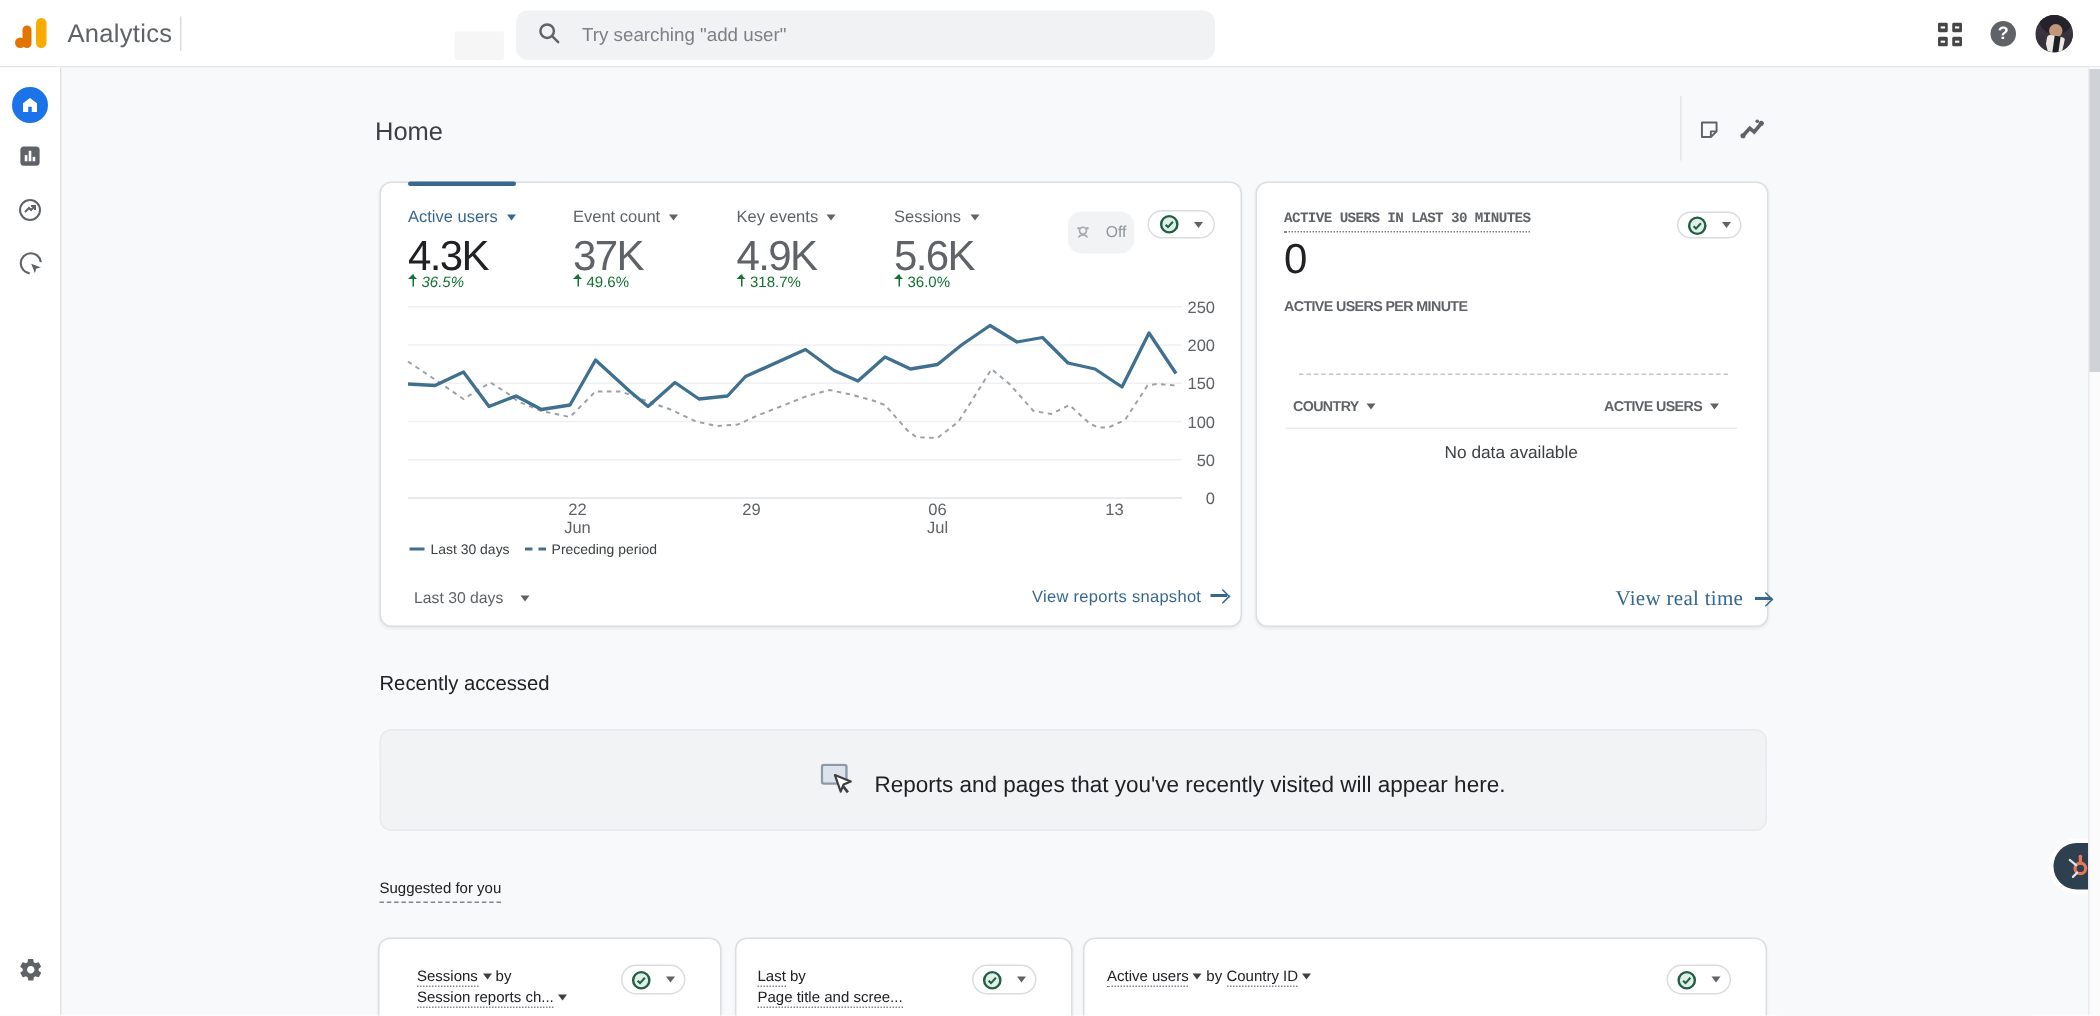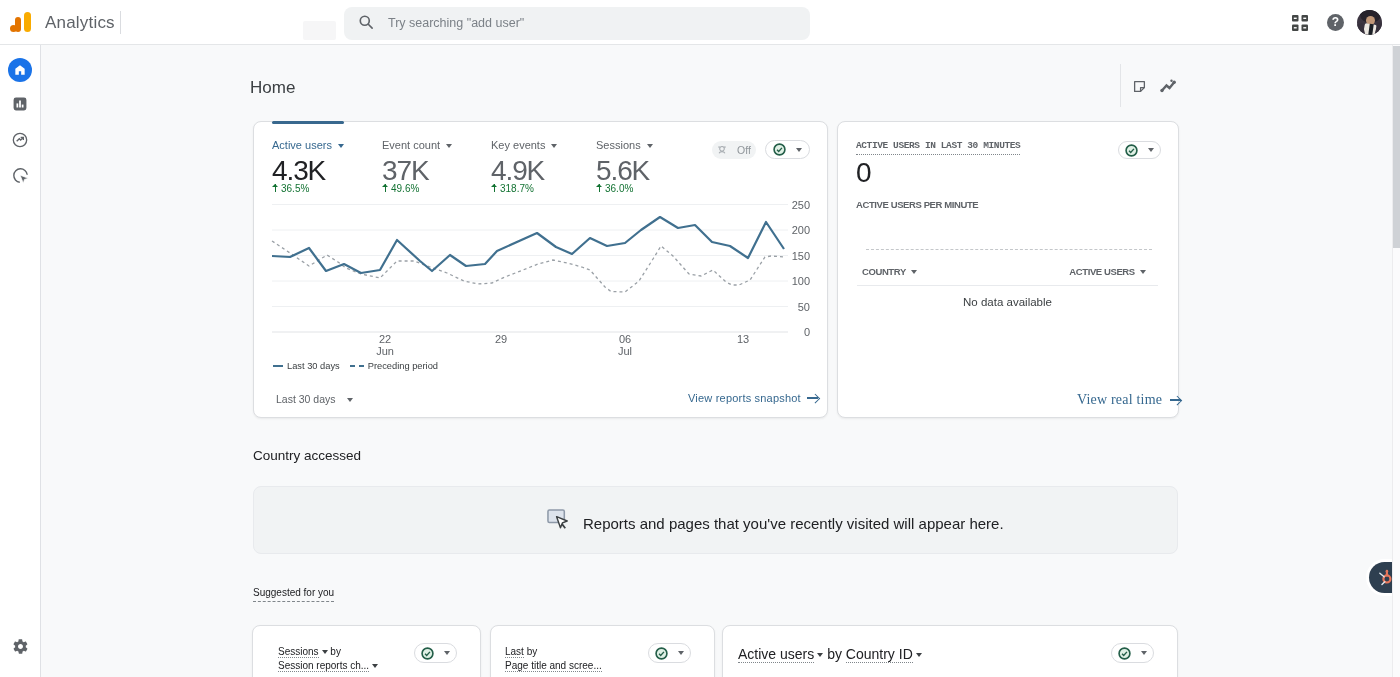--- a/index.html
+++ b/index.html
@@ -130,26 +130,26 @@
 <div id="tabbar" class="abs"></div>
 
 <div class="abs mlabel steel" style="left:272px;">Active users <span class="car" style="border-top-color:#36688f;"></span></div>
 <div class="abs mlabel" style="left:382px;">Event count <span class="car"></span></div>
 <div class="abs mlabel" style="left:491px;">Key events <span class="car"></span></div>
 <div class="abs mlabel" style="left:596px;">Sessions <span class="car"></span></div>
 <div class="abs mval" style="left:272px; color:#202124;">4.3K</div>
 <div class="abs mval" style="left:382px;">37K</div>
 <div class="abs mval" style="left:491px;">4.9K</div>
 <div class="abs mval" style="left:596px;">5.6K</div>
-<div class="abs mdelta" style="left:272px;"><span class="uparr"></span>36.5%</div>
+<div class="abs mdelta" style="left:272px;font-style:italic;"><span class="uparr"></span>36.5%</div>
 <div class="abs mdelta" style="left:382px;"><span class="uparr"></span>49.6%</div>
 <div class="abs mdelta" style="left:491px;"><span class="uparr"></span>318.7%</div>
 <div class="abs mdelta" style="left:596px;"><span class="uparr"></span>36.0%</div>
 
-<div class="abs" style="left:712px; top:141px; width:44px; height:18px; border-radius:9px; background:#f1f3f4; display:flex; align-items:center; justify-content:center; gap:10px;">
+<div class="abs" style="left:712px; top:141px; width:44px; height:28px; border-radius:9px; background:#f1f3f4; display:flex; align-items:center; justify-content:center; gap:10px;">
   <svg width="10" height="10" viewBox="0 0 24 24">
       <circle cx="12" cy="9" r="5.5" fill="none" stroke="#a6abb0" stroke-width="2.6"></circle>
       <path d="M5 20 C7.5 14.5 16.5 14.5 19 20" fill="none" stroke="#a6abb0" stroke-width="2.6"></path>
       <circle cx="5" cy="5" r="2" fill="#a6abb0"></circle>
       <circle cx="19" cy="5" r="2" fill="#a6abb0"></circle>
     </svg>
   <span style="font-size:10.5px; color:#8f959a;">Off</span>
 </div>
 
 <div class="abs pill" style="left:765px; top:140px; width:45px; height:19px;">
@@ -212,21 +212,21 @@
 </div>
 <div class="abs" style="left:856px; top:157px; font-size:28px; color:#202124;">0</div>
 <div class="abs ovl" style="left:856px; top:199px;">ACTIVE USERS PER MINUTE</div>
 <div class="abs" style="left:866px; top:249px; width:286px; border-top:1px dashed #c4c7ca;"></div>
 <div class="abs ovl" style="left:862px; top:266px;">COUNTRY <span class="car" style="border-top-color:#5f6368;"></span></div>
 <div class="abs ovl" style="right:254px; top:266px;">ACTIVE USERS <span class="car" style="border-top-color:#5f6368;"></span></div>
 <div class="abs" style="left:857px; top:285px; width:301px; border-top:1px solid #e8eaed;"></div>
 <div class="abs" style="left:837px; top:296px; width:341px; text-align:center; font-size:11.5px; color:#3c4043;">No data available</div>
 <div class="abs steel" style="left:1077px; top:392px; font-size:14px; letter-spacing:.2px;font-family:Liberation Serif, serif;">View real time&nbsp;&nbsp;<span class="arrow-r"></span></div>
 
-<div id="recent-title" class="abs">Country accessed</div>
+<div id="recent-title" class="abs">Recently accessed</div>
 <div id="recent-box" class="abs"></div>
 <svg class="abs" style="left:547px; top:509px;" width="25" height="25" viewBox="0 0 26 26">
   <rect x="1" y="1" width="17" height="13" rx="1.5" fill="#dde3ec" stroke="#8e99a8" stroke-width="1.6"></rect>
   <path d="M10 8 L21 12.5 L16 14.5 L14 19.5 Z" fill="#fff" stroke="#3c4043" stroke-width="1.5" stroke-linejoin="round"></path>
   <line x1="15.5" y1="15.5" x2="19" y2="20" stroke="#3c4043" stroke-width="1.8"></line>
 </svg>
 <div class="abs" style="left:583px; top:515px; font-size:15px; color:#202124;">Reports and pages that you've recently visited will appear here.</div>
 <div id="suggest-title" class="abs">Suggested for you</div>
 
 <div class="abs card" style="left:252px; top:625px; width:229px; height:60px; border-radius:8px 8px 0 0;"></div>
@@ -243,21 +243,21 @@
 <div class="abs" style="left:505px; top:646px; font-size:10px; color:#202124;"><span style="border-bottom:1px dotted #80868b;">Last</span> by</div>
 <div class="abs" style="left:505px; top:660px; font-size:10px; color:#202124;"><span style="border-bottom:1px dotted #80868b;">Page title and scree...</span></div>
 <div class="abs pill" style="left:648px; top:643px; width:43px; height:20px;">
   <svg width="13" height="13" viewBox="0 0 24 24">
       <circle cx="12" cy="12" r="10" fill="#dff0e5" stroke="#235e48" stroke-width="3"></circle>
       <path d="M7.5 12.5 L10.5 15.5 L16.5 9" fill="none" stroke="#235e48" stroke-width="2.6"></path>
     </svg>
   <span class="car"></span>
 </div>
 <div class="abs card" style="left:722px; top:625px; width:456px; height:60px; border-radius:8px 8px 0 0;"></div>
-<div class="abs" style="left:738px; top:646px; font-size:14px; color:#202124;"><span style="border-bottom:1px dotted #80868b;">Active users</span><span class="car" style="border-top-color:#3c4043; margin-left:3px;"></span> by <span style="border-bottom:1px dotted #80868b;">Country ID</span><span class="car" style="border-top-color:#3c4043; margin-left:3px;"></span></div>
+<div class="abs" style="left:738px; top:646px; font-size:10px; color:#202124;"><span style="border-bottom:1px dotted #80868b;">Active users</span><span class="car" style="border-top-color:#3c4043; margin-left:3px;"></span> by <span style="border-bottom:1px dotted #80868b;">Country ID</span><span class="car" style="border-top-color:#3c4043; margin-left:3px;"></span></div>
 <div class="abs pill" style="left:1111px; top:643px; width:43px; height:20px;">
   <svg width="13" height="13" viewBox="0 0 24 24">
       <circle cx="12" cy="12" r="10" fill="#dff0e5" stroke="#235e48" stroke-width="3"></circle>
       <path d="M7.5 12.5 L10.5 15.5 L16.5 9" fill="none" stroke="#235e48" stroke-width="2.6"></path>
     </svg>
   <span class="car"></span>
 </div>
 
 <div class="abs" style="left:1369px; top:562px; width:40px; height:31px; border-radius:16px; background:#2e3f50; box-shadow:0 0 0 3px #fff;"></div>
 <svg class="abs" style="left:1377px; top:569px;" width="17" height="17" viewBox="0 0 24 24">

